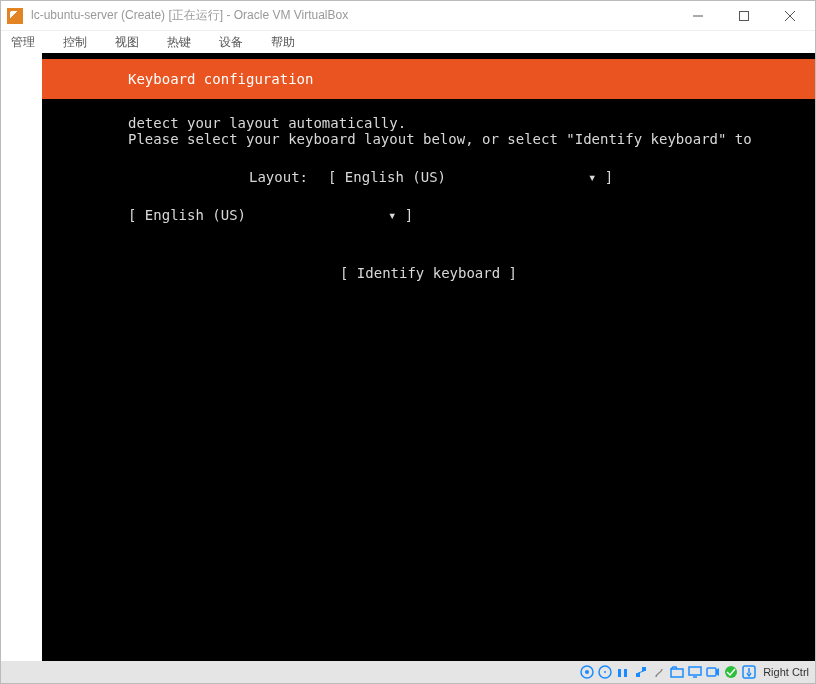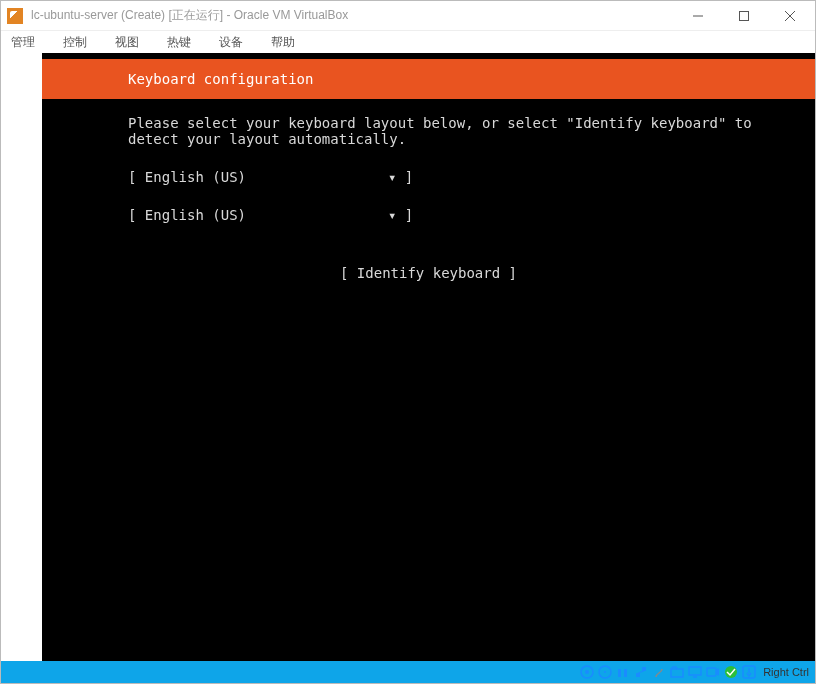--- a/index.html
+++ b/index.html
@@ -136,21 +136,21 @@
     padding: 18px 10px 20px 86px;
   }
 
   .statusbar {
     height: 22px;
     display: flex;
     align-items: center;
     justify-content: flex-end;
     gap: 3px;
     padding: 0 6px;
-    background: #0ea5e9;
+    background: #e5e5e5;
     font-size: 11px;
     color: #333;
   }
   .st-ico {
     width: 15px; height: 15px;
     display: flex; align-items: center; justify-content: center;
   }
   .st-ico svg { width:14px; height:14px; }
 </style>
 </head>
@@ -188,38 +188,39 @@
     <span>热键</span>
     <span>设备</span>
     <span>帮助</span>
   </div>
 
   <div class="vm">
     <div class="header-bar">
       <span class="mono">Keyboard configuration</span>
     </div>
     <div class="instructions">
+      <div class="mono">detect your layout automatically.</div>
       <div class="mono">Please select your keyboard layout below, or select "Identify keyboard" to</div>
-      <div class="mono">detect your layout automatically.</div>
+    </div>
+
+    <div class="formline">
+      <div class="mono formlabel">Layout:</div>
+      <div class="select-field">
+        <span class="mono select-inner">[ English (US)</span>
+        <span class="mono arrow">▾ ]</span>
+      </div>
     </div>
 
     <div class="formline">
       <div class="select-field">
         <span class="mono select-inner">[ English (US)</span>
         <span class="mono arrow">▾ ]</span>
       </div>
     </div>
 
-    <div class="formline">
-      <div class="select-field">
-        <span class="mono select-inner">[ English (US)</span>
-        <span class="mono arrow">▾ ]</span>
-      </div>
-    </div>
-
     <div class="identify-row">
       <span class="mono">[ Identify keyboard ]</span>
     </div>
 
   </div>
 
   <div class="statusbar">
     <div class="st-ico">
         <svg viewBox="0 0 14 14">
           <circle cx="7" cy="7" r="6" fill="none" stroke="#1a8cff" stroke-width="1.5"></circle>

